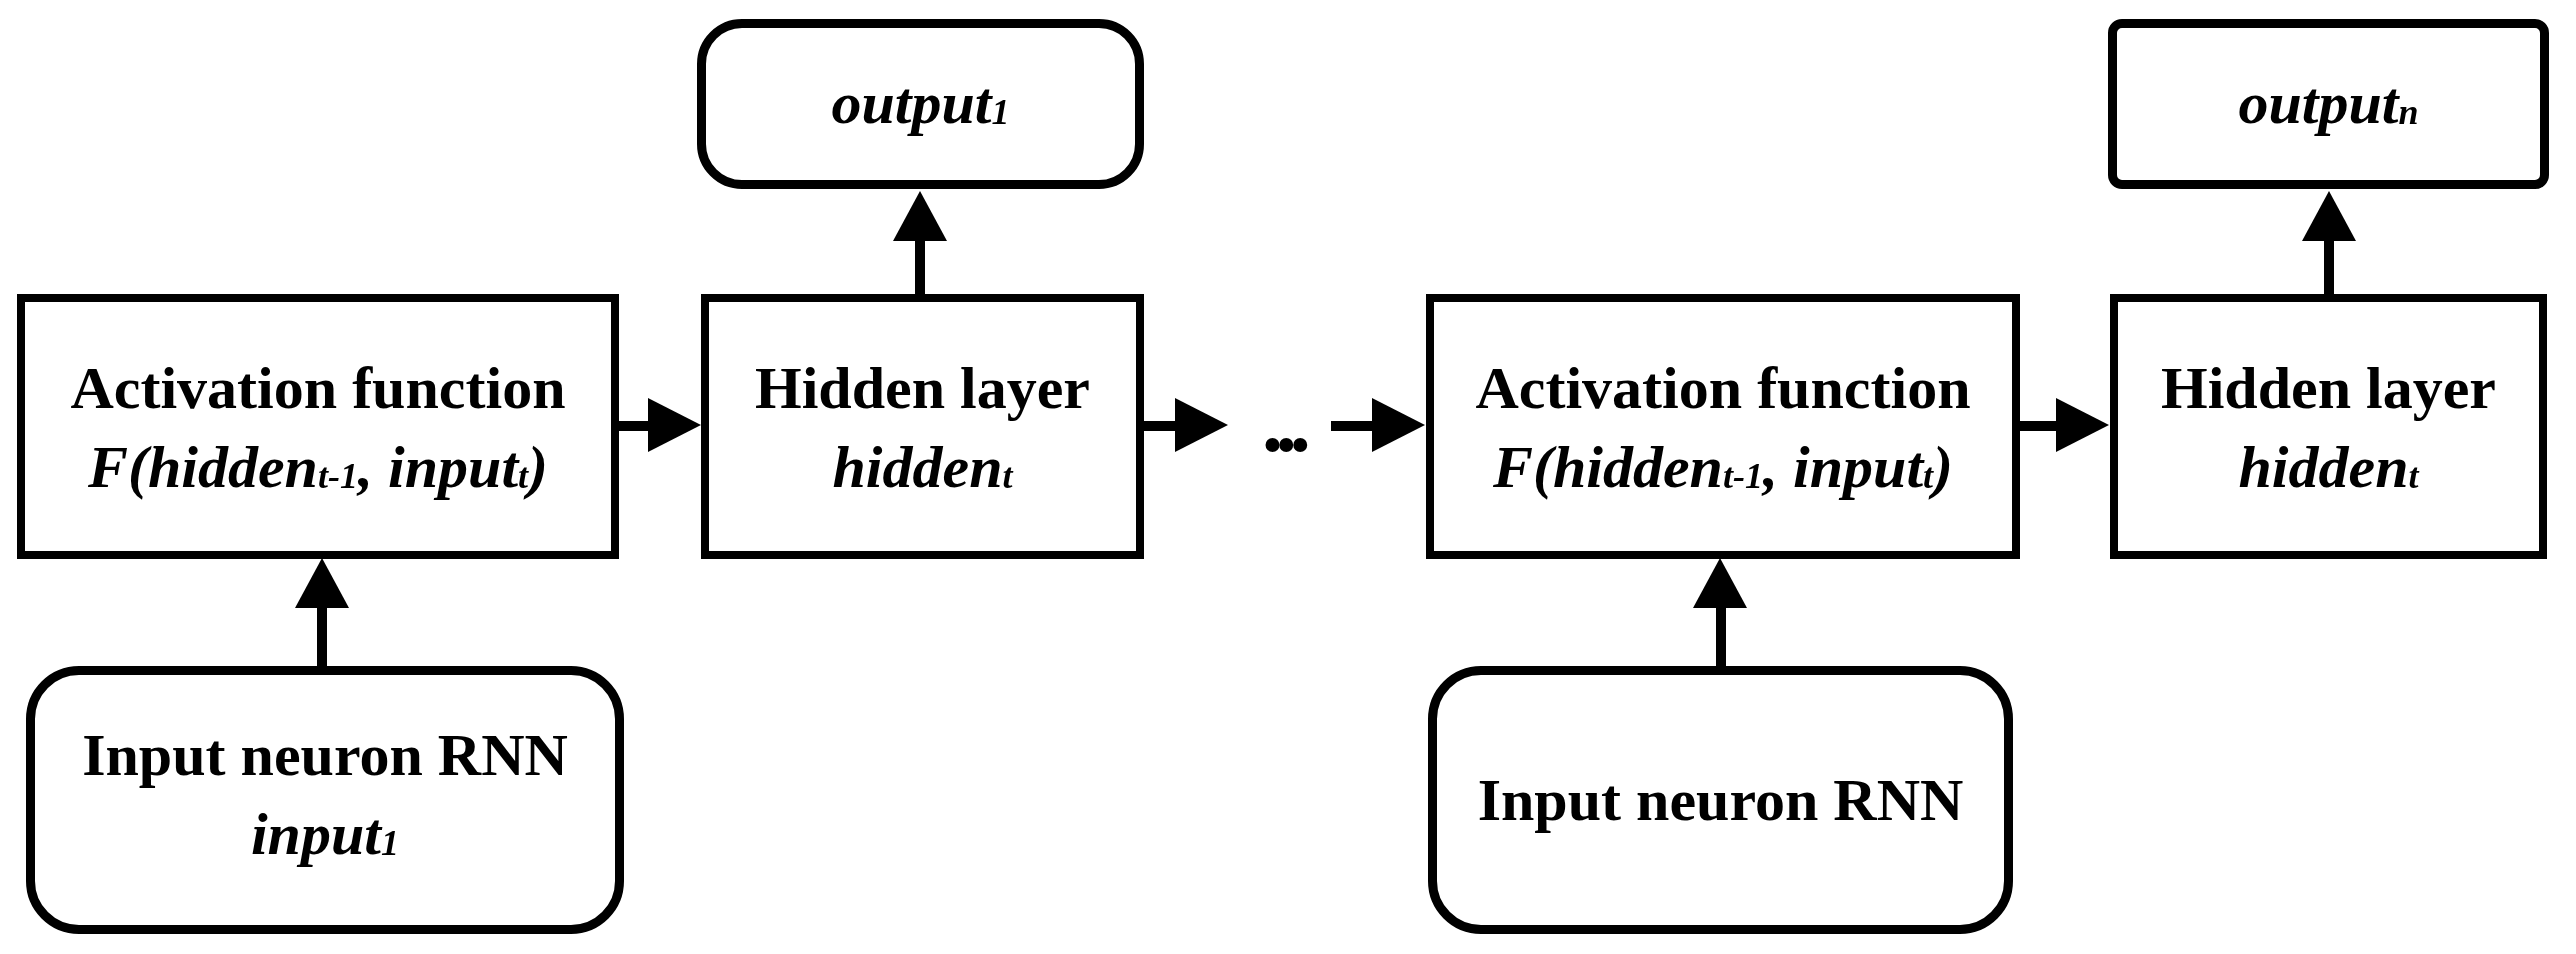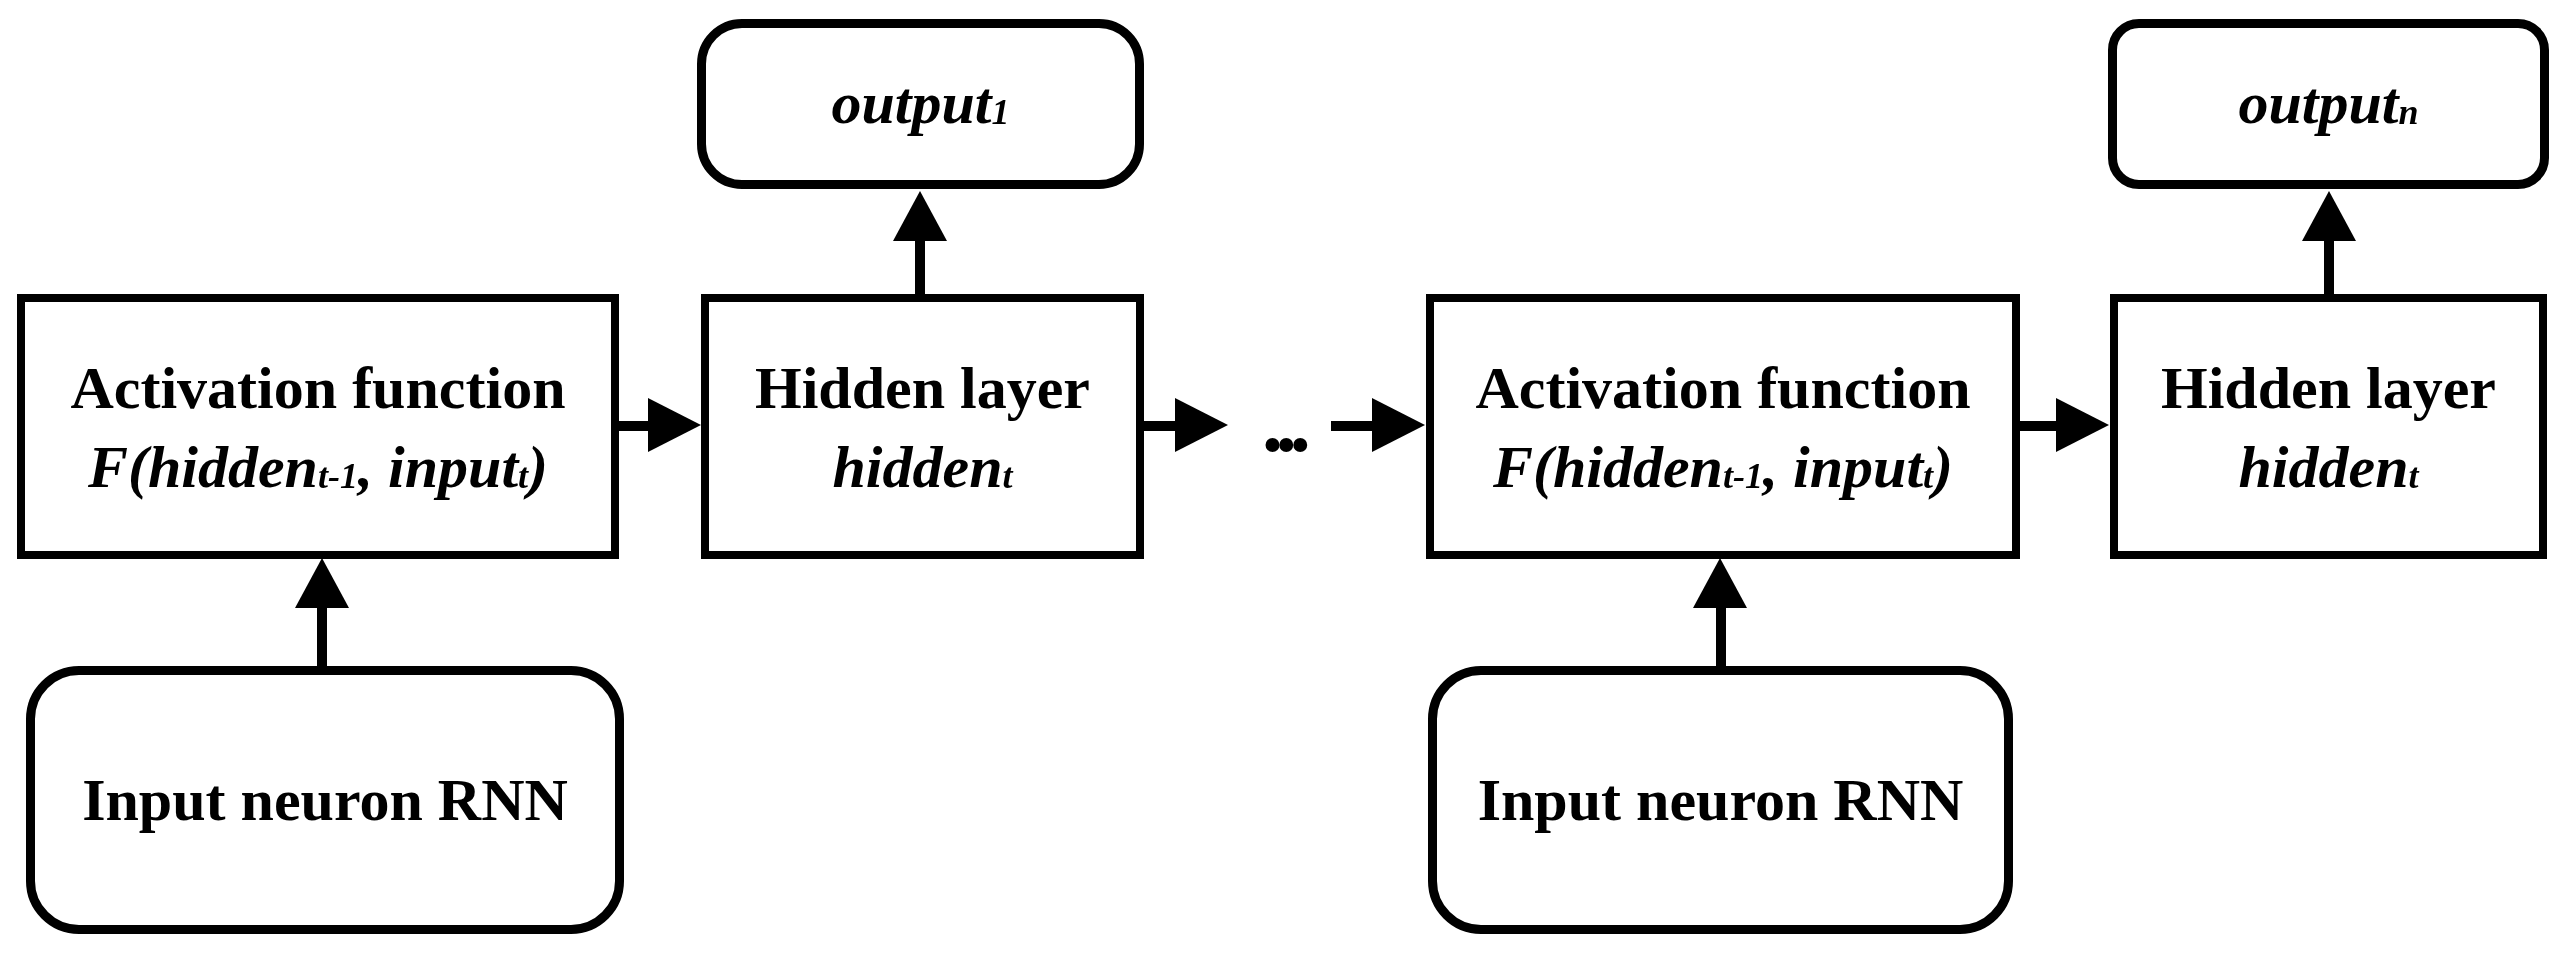--- a/index.html
+++ b/index.html
@@ -39,21 +39,21 @@
 </style>
 </head>
 <body>
 
 <div class="canvas">
 
   <div class="node rounded" style="left:697px;top:19px;width:447px;height:170px;border-radius:45px;padding-top:8.6px;">
     <div class="line"><span class="it">output</span><span class="it sub">1</span></div>
   </div>
 
-  <div class="node rounded" style="left:2108px;top:19px;width:441px;height:170px;border-radius:31px;padding-top:8.6px;">
+  <div class="node rounded" style="left:2108px;top:19px;width:441px;height:170px;border-radius:14px;padding-top:8.6px;">
     <div class="line"><span class="it">output</span><span class="it sub">n</span></div>
   </div>
 
   <div class="node rect" style="left:17px;top:294px;width:602px;height:265px;padding-top:12px;">
     <div class="line">Activation function</div>
     <div class="line"><span class="it">F(hidden</span><span class="it sub">t-1</span><span class="it">, input</span><span class="it sub">t</span><span class="it">)</span></div>
   </div>
 
   <div class="node rect" style="left:701px;top:294px;width:443px;height:265px;padding-top:12px;">
     <div class="line">Hidden layer</div>
@@ -65,20 +65,21 @@
     <div class="line"><span class="it">F(hidden</span><span class="it sub">t-1</span><span class="it">, input</span><span class="it sub">t</span><span class="it">)</span></div>
   </div>
 
   <div class="node rect" style="left:2110px;top:294px;width:437px;height:265px;padding-top:12px;">
     <div class="line">Hidden layer</div>
     <div class="line"><span class="it">hidden</span><span class="it sub">t</span></div>
   </div>
 
   <div class="node rounded" style="left:26px;top:666px;width:598px;height:268px;border-radius:53px;">
     <div class="line">Input neuron RNN</div>
+    <div class="line"><span class="it">input</span><span class="it sub">1</span></div>
   </div>
 
   <div class="node rounded" style="left:1428px;top:666px;width:585px;height:268px;border-radius:53px;">
     <div class="line">Input neuron RNN</div>
   </div>
 
   <div class="arrow">
     <div class="shaft" style="left:317px;top:602px;width:10.3px;height:67px;"></div>
     <div class="head head-up" style="left:295px;top:558px;"></div>
   </div>

